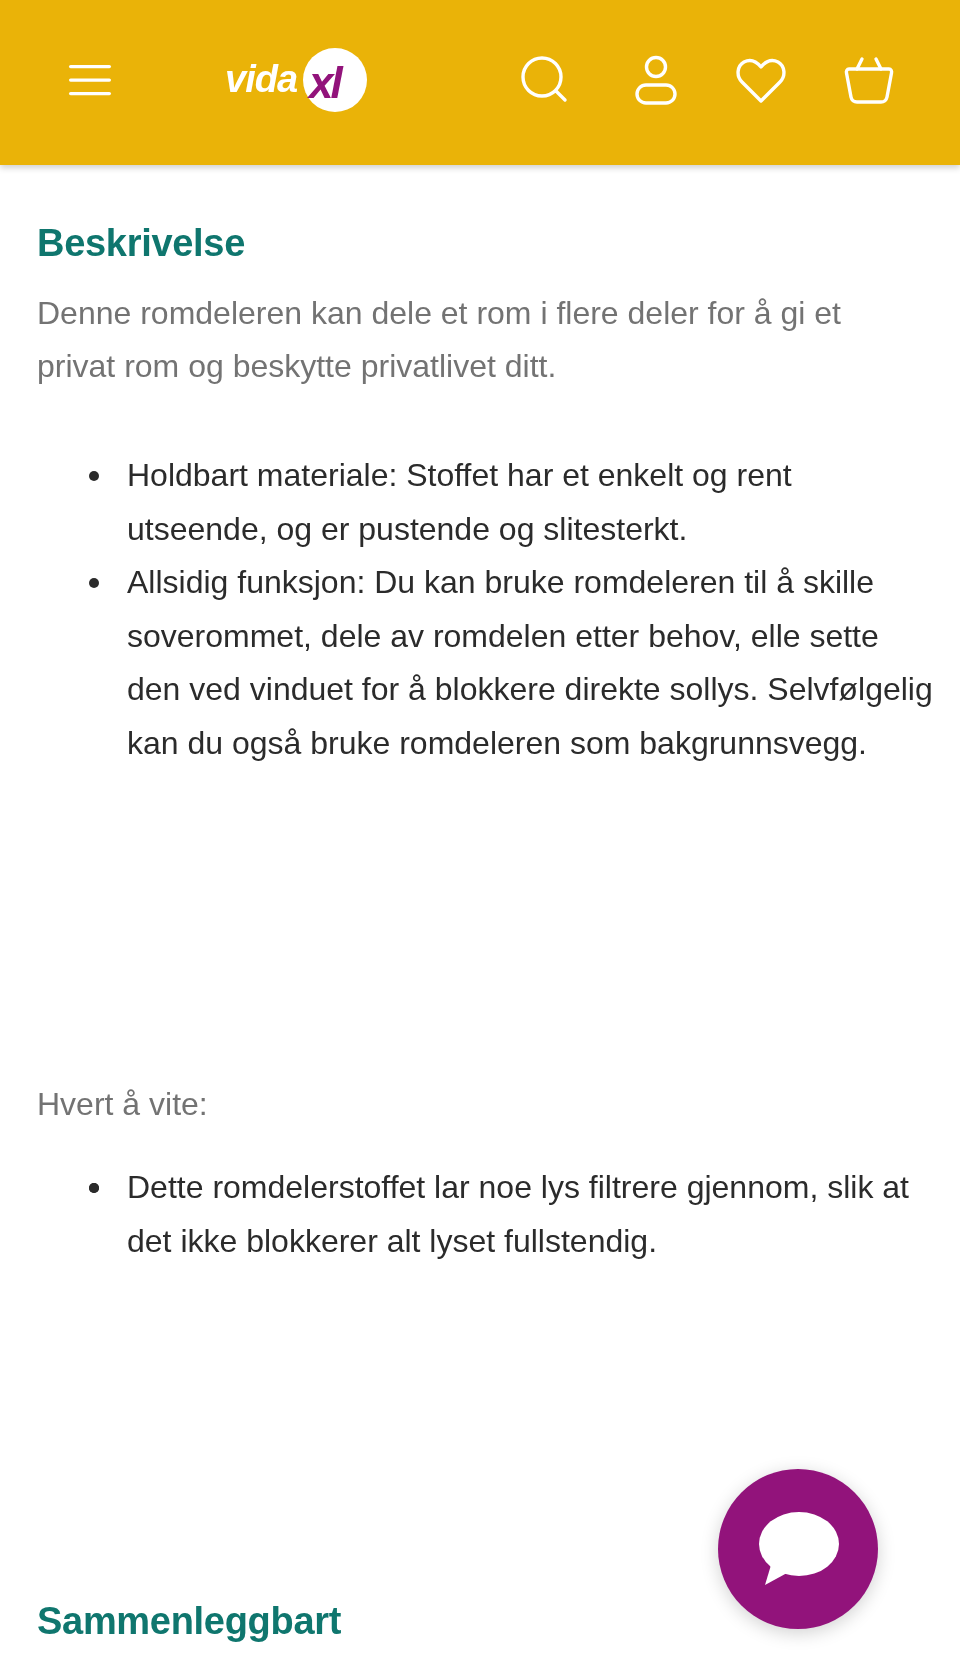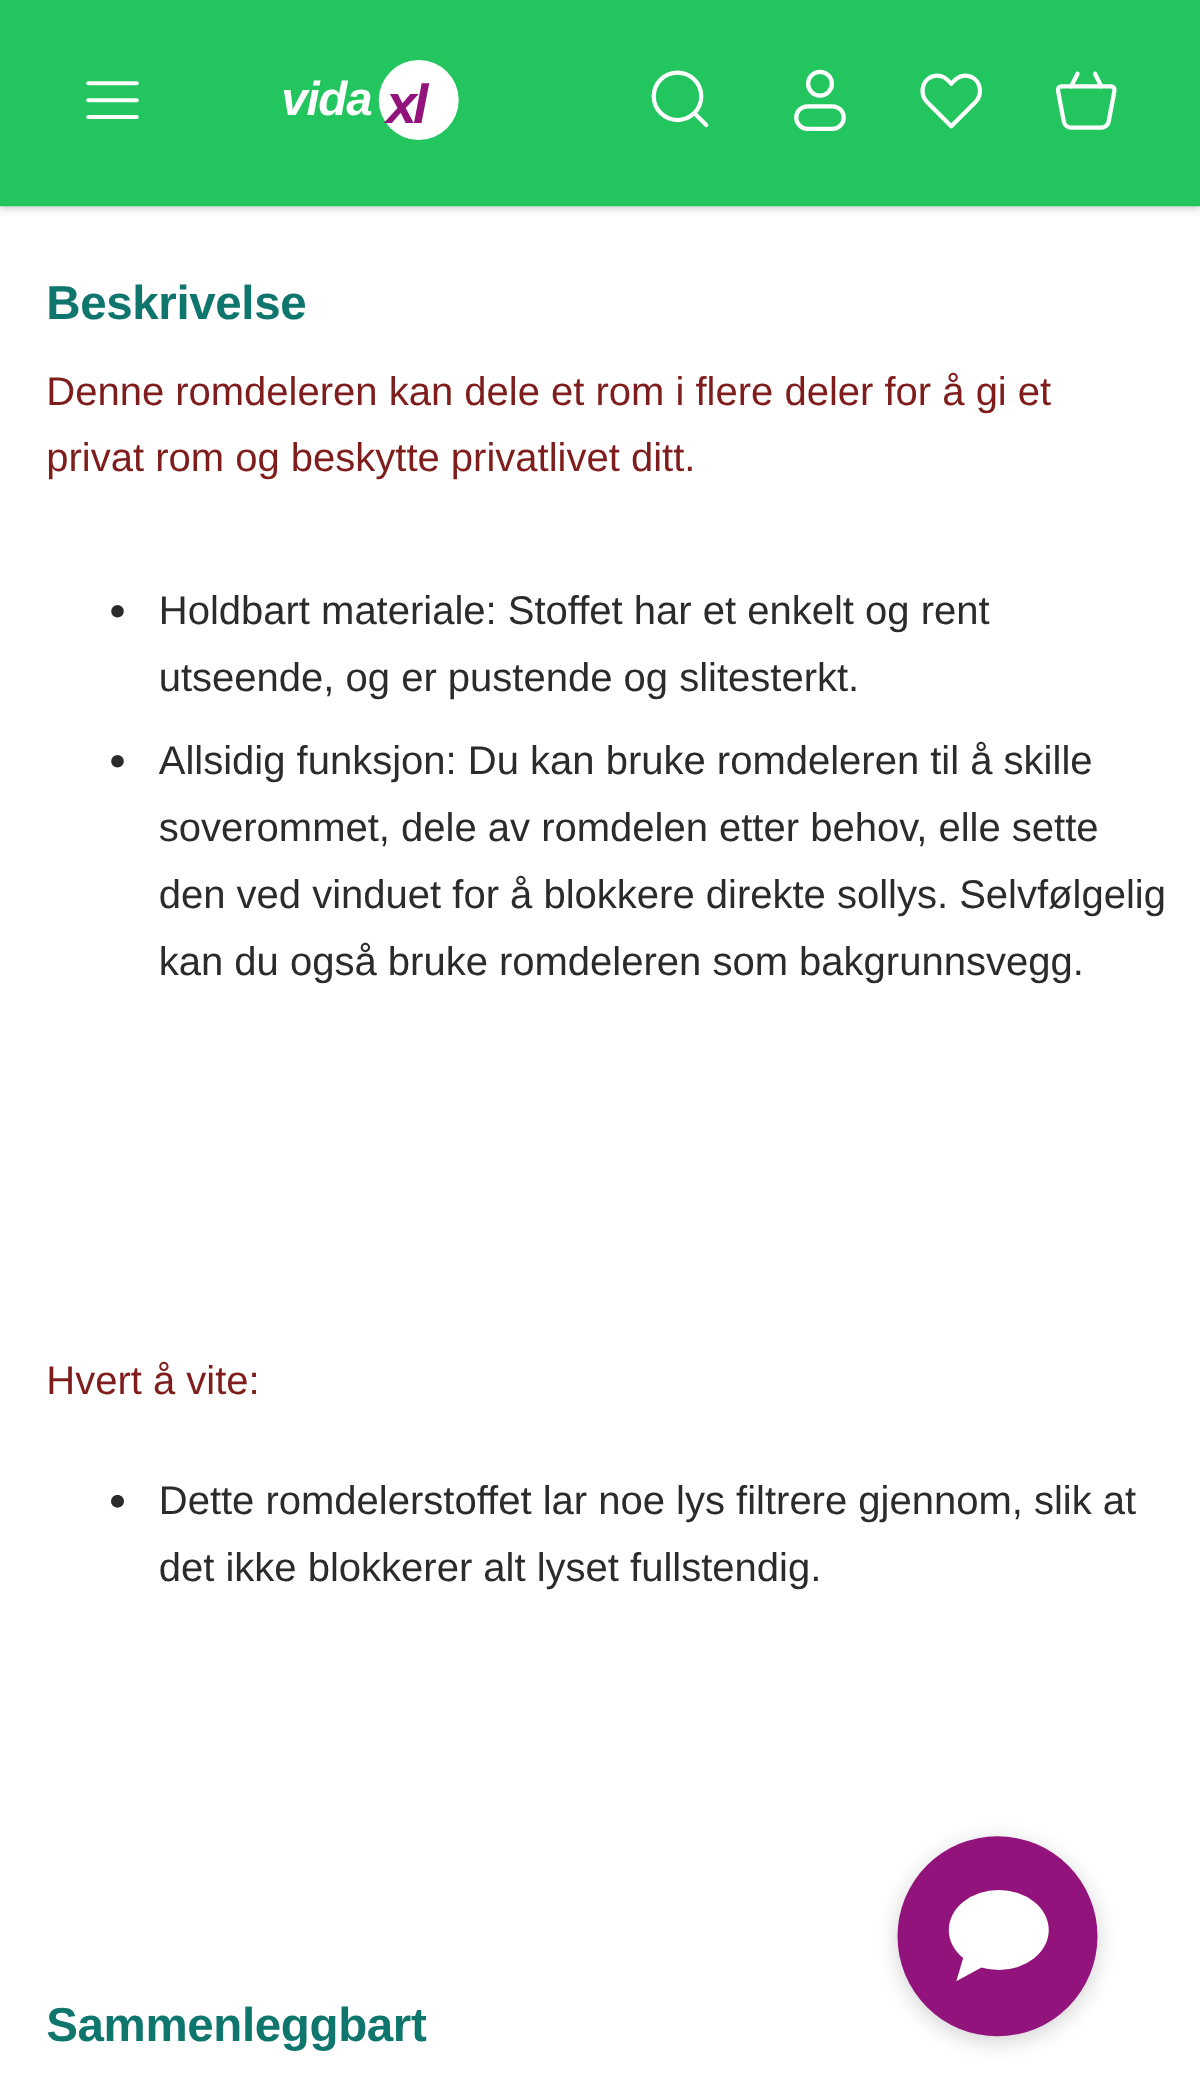--- a/index.html
+++ b/index.html
@@ -9,21 +9,21 @@
     background: #ffffff;
     overflow: hidden;
     font-family: "Liberation Sans", "DejaVu Sans", sans-serif;
     color: #2b2b2b;
   }
   .header {
     position: absolute;
     top: 0; left: 0;
     width: 960px;
     height: 165px;
-    background: #22c55e;
+    background: #eab308;
     box-shadow: 0 3px 6px rgba(0,0,0,0.18);
     z-index: 2;
   }
   .header .icon-btn {
     position: absolute;
     display: flex;
     align-items: center;
     justify-content: center;
     cursor: pointer;
   }
@@ -41,35 +41,34 @@
     font-size: 38px;
     color: #0f766e;
     letter-spacing: -0.3px;
   }
   .para {
     position: absolute;
     left: 37px;
     width: 890px;
     font-size: 32px;
     line-height: 53px;
-    color: #7f1d1d;
+    color: #737373;
   }
   ul.bullets {
     position: absolute;
     left: 37px;
     width: 900px;
     list-style: none;
   }
   ul.bullets li {
     position: relative;
     padding-left: 90px;
     font-size: 32px;
     line-height: 53.5px;
     color: #2b2b2b;
-    margin-top: 13px;
   }
   ul.bullets li .dot {
     position: absolute;
     left: 52px;
     top: 22px;
     width: 10px;
     height: 10px;
     border-radius: 50%;
     background: #2b2b2b;
   }

